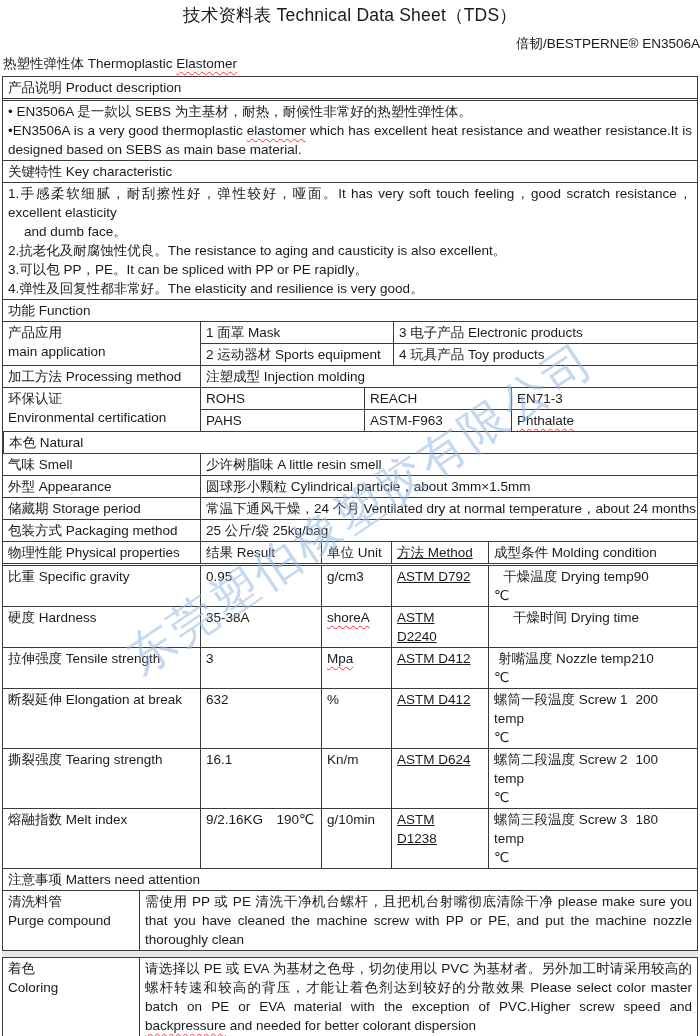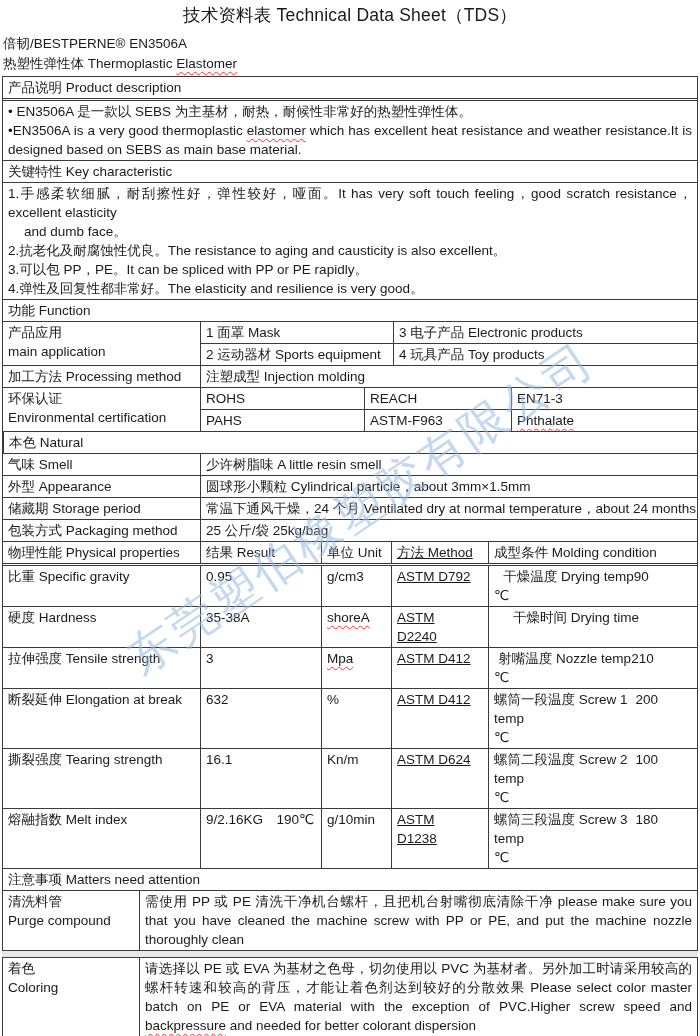--- a/index.html
+++ b/index.html
@@ -13,21 +13,21 @@
     font-family:"Liberation Sans","DejaVu Sans",sans-serif;
     color:var(--txt);
     font-size:13.5px;line-height:19px;
   }
   .page{position:relative;width:700px;height:1036px;background:#fff;}
   .doc-title{
     text-align:center;font-size:17.5px;line-height:26px;padding-top:2px;
     font-weight:500;letter-spacing:.2px;
   }
   .sub{padding-left:3px;line-height:20px;}
-  .sub.first{margin-top:6px;}
+  .sub.first{margin-top:6px;text-align:right;}
   
   .tbl{margin:0 2px;border:1px solid var(--bc);}
   .tbl1{margin-top:2px;}
   .row{display:flex;align-items:stretch;}
   .bt{border-top:1px solid var(--bc);}
   .btd{border-top:3px double var(--bc);}
   .c{padding:1px 5px;}
   .bl{border-left:1px solid var(--bc);}
   .w-label{width:197px;flex:none;}
   .w-app{width:192px;flex:none;}

